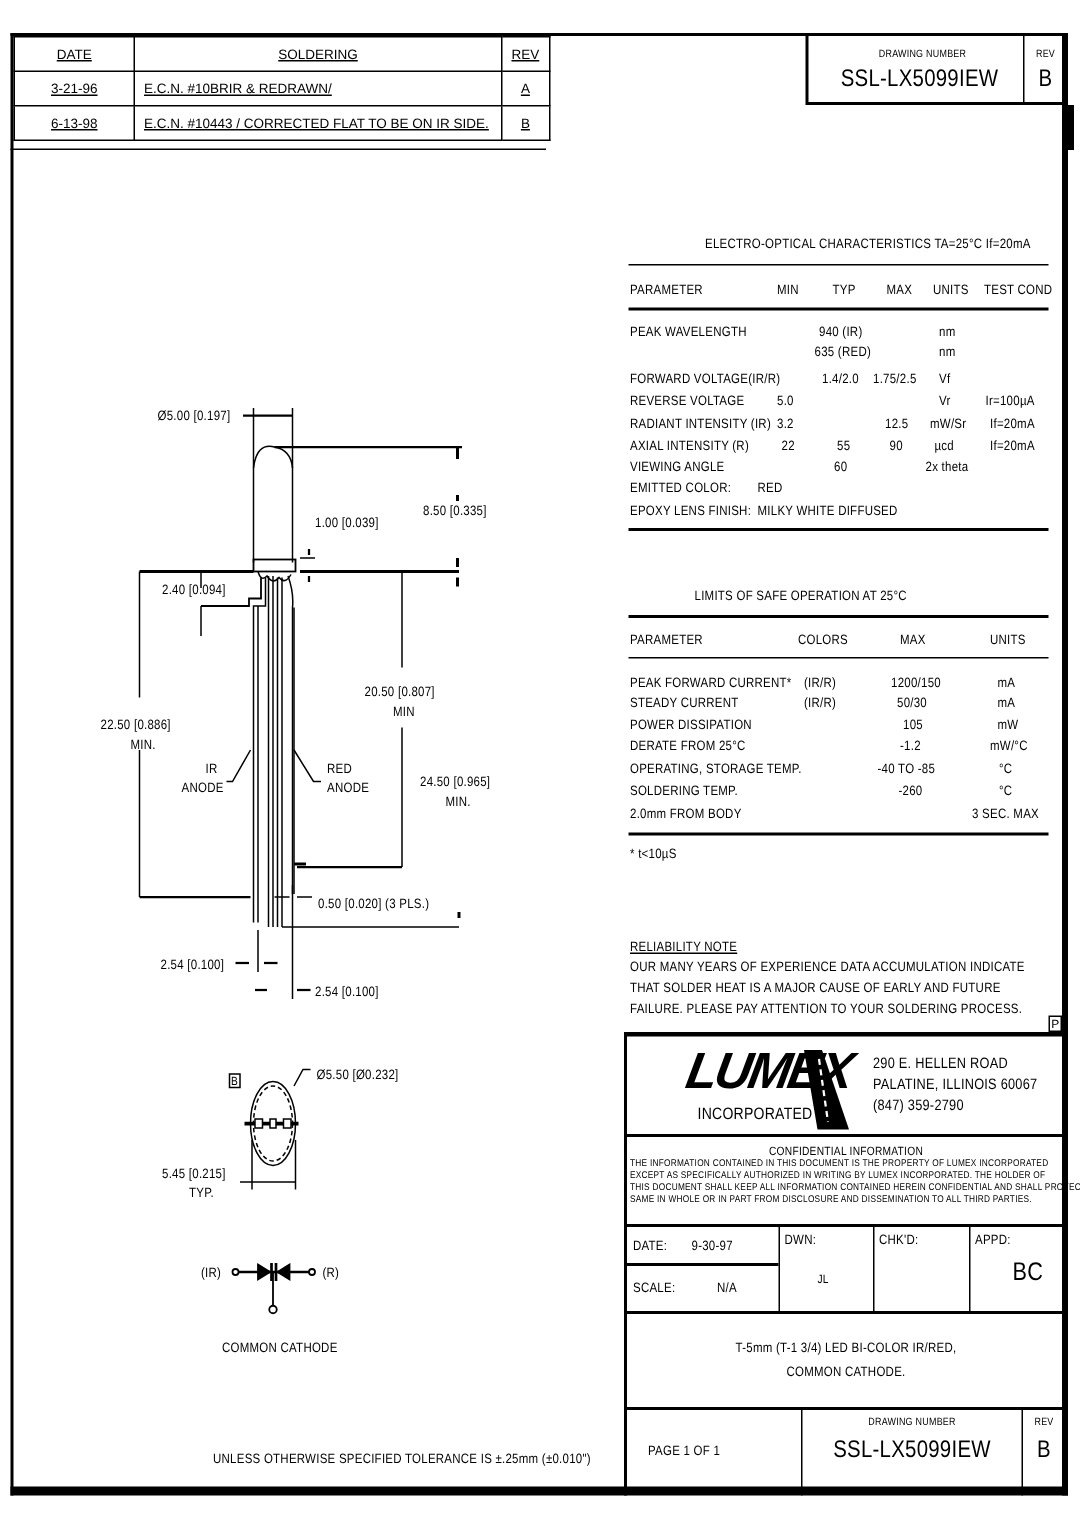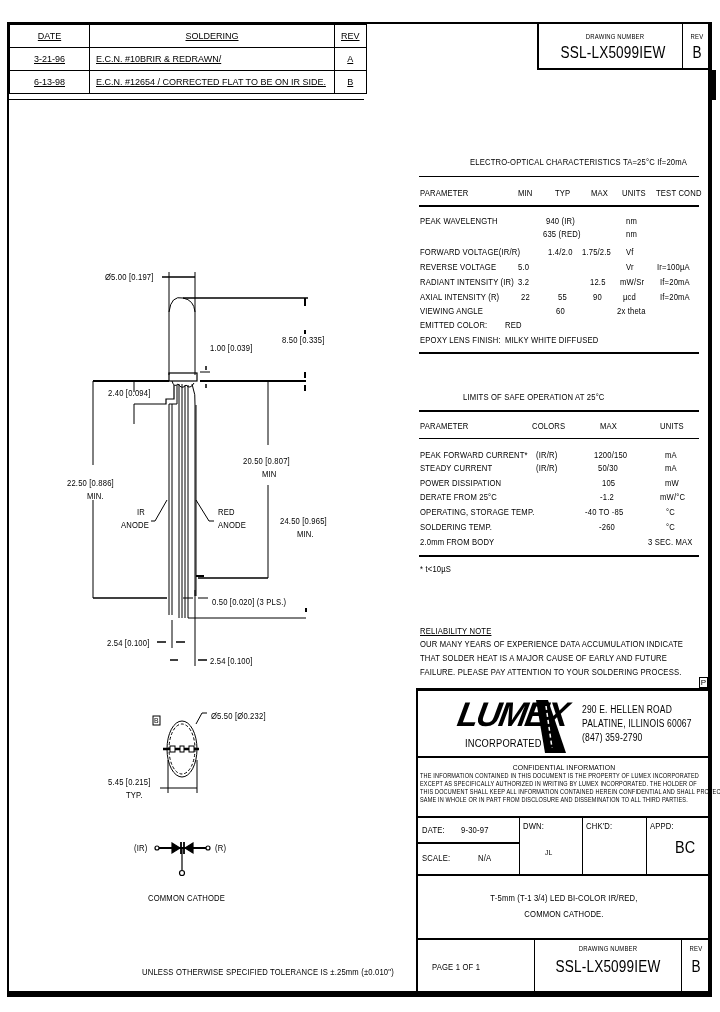--- a/index.html
+++ b/index.html
@@ -33,21 +33,21 @@
     <td class="c" style="width:232px">SOLDERING</td>
     <td class="c" style="width:14px">REV</td>
   </tr>
   <tr>
     <td class="c">3-21-96</td>
     <td>E.C.N. #10BRIR &amp; REDRAWN/</td>
     <td class="c">A</td>
   </tr>
   <tr>
     <td class="c">6-13-98</td>
-    <td>E.C.N. #12654 / CORRECTED FLAT TO BE ON IR SIDE.</td>
+    <td>E.C.N. #10443 / CORRECTED FLAT TO BE ON IR SIDE.</td>
     <td class="c">B</td>
   </tr>
 </tbody>
   </table>
 <div class="hline2" style="left:7px; top:22px; width:705px;"></div>
 <div class="hline" style="left:7px; top:99px; width:357px;"></div>
 
 <div class="box" style="left:537px; top:22px; width:175px; height:48px; border-width:2px;"></div>
 <div class="vline" style="left:682px; top:22px; height:48px;"></div>
 <div class="t tc" style="left:560px; top:32px; width:110px; text-align:center; font-size:7px;">DRAWING NUMBER</div>

